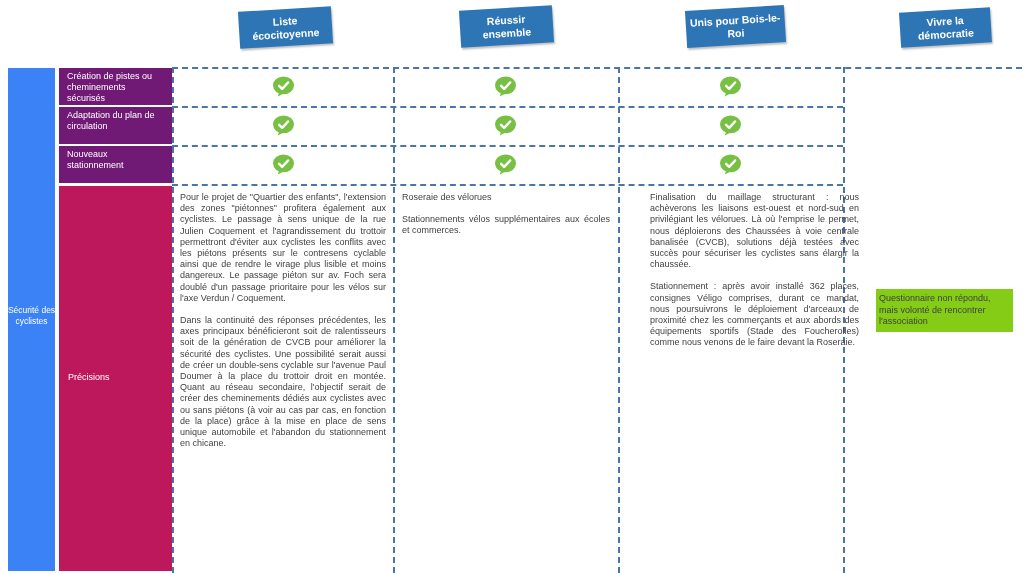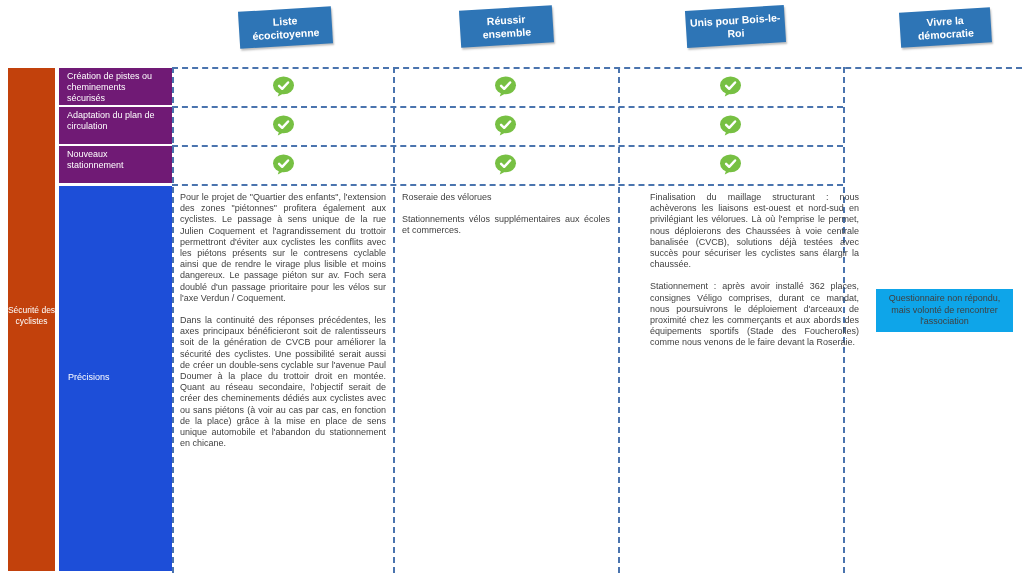--- a/index.html
+++ b/index.html
@@ -14,37 +14,37 @@
     display:flex;align-items:center;justify-content:center;
     transform:rotate(-3.5deg);box-shadow:1px 2px 2px rgba(0,0,0,0.25);
     padding:2px 4px;box-sizing:border-box;
   }
   .banner1{left:239px;top:9px;width:93px;height:37px;}
   .banner2{left:460px;top:8px;width:93px;height:37px;}
   .banner3{left:686px;top:8px;width:99px;height:37px;}
   .banner4{left:900px;top:10px;width:91px;height:35px;}
   
   .side-bar{
-    position:absolute;left:8px;top:68px;width:47px;height:503px;background:#c2410c;
+    position:absolute;left:8px;top:68px;width:47px;height:503px;background:#3b82f6;
   }
   .side-bar .lbl{
     position:absolute;top:237px;left:-3px;right:-3px;text-align:center;
     color:#fff;font-size:8.5px;line-height:10.5px;
   }
   
   .rowlabel{
     position:absolute;left:59px;width:113px;background:#701a75;color:#fff;
     font-size:9px;line-height:11px;display:flex;
     padding:3px 6px 3px 8px;box-sizing:border-box;
   }
   .r1{top:68px;height:37px;}
   .r2{top:107px;height:37px;}
   .r3{top:146px;height:37px;}
   .precisions-box{
-    position:absolute;left:59px;top:186px;width:113px;height:385px;background:#1d4ed8;
+    position:absolute;left:59px;top:186px;width:113px;height:385px;background:#be185d;
     color:#fff;font-size:9px;box-sizing:border-box;padding:186px 6px 0 9px;
   }
   
   .hline,.vline{position:absolute;}
   .hline{border-top:2px dashed #4a74ae;height:0;}
   .vline{border-left:2px dashed #4a74ae;width:0;}
   .h-top{left:172px;top:67px;width:850px;}
   .h-2{left:172px;top:106px;width:671px;}
   .h-3{left:172px;top:145px;width:671px;}
   .h-4{left:172px;top:184px;width:671px;}
@@ -57,22 +57,22 @@
   
   .ptext{
     position:absolute;top:192px;font-size:9px;line-height:11.2px;text-align:justify;
     color:#3f3f3f;
   }
   .ptext p{margin:0 0 11px 0;}
   .c1{left:180px;width:206px;}
   .c2{left:402px;width:208px;}
   .c3{left:626px;width:209px;margin-left:24px;}
   .note-box{
-    position:absolute;left:876px;top:289px;width:137px;background:#0ea5e9;
-    color:#404040;font-size:9px;line-height:11.5px;text-align:center;
+    position:absolute;left:876px;top:289px;width:137px;background:#84cc16;
+    color:#404040;font-size:9px;line-height:11.5px;
     padding:4px 3px;box-sizing:border-box;
   }
 </style>
 </head>
 <body>
 
 <div class="page">
 
   <div class="banner banner1">
     <span>Liste écocitoyenne</span>

